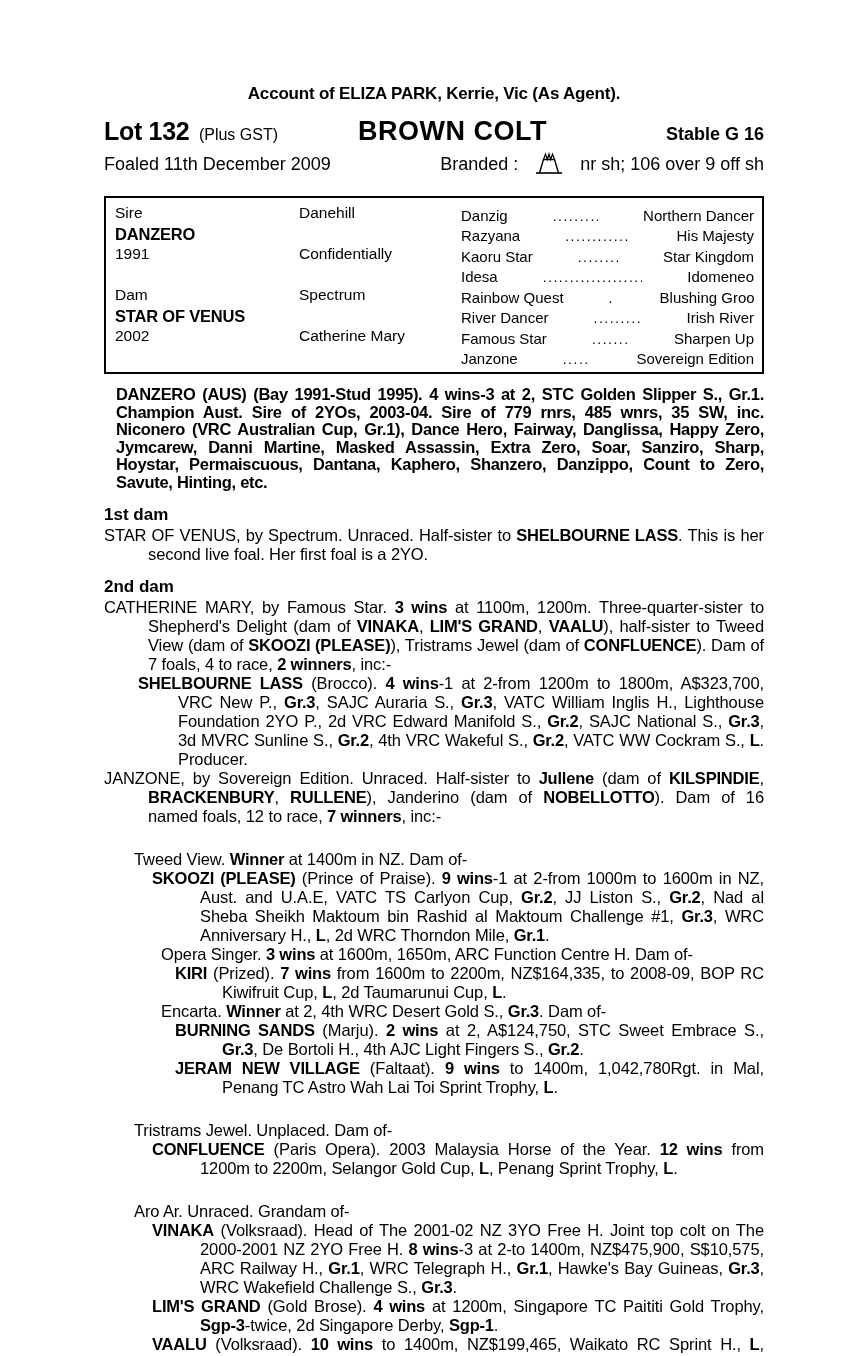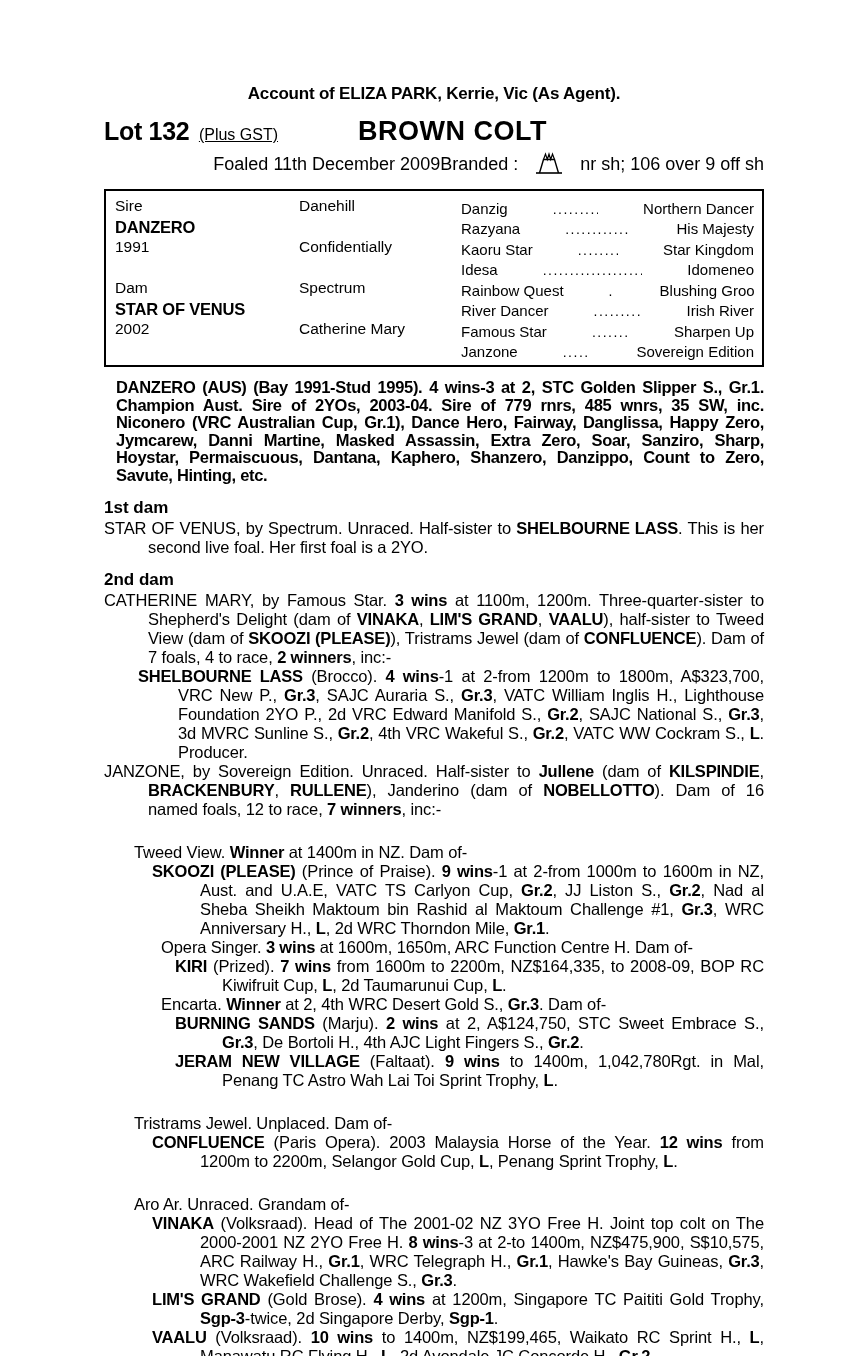--- a/index.html
+++ b/index.html
@@ -4,25 +4,25 @@
 <style>
   html,body{margin:0;padding:0;background:#ffffff;}
   body{font-family:"Liberation Sans","DejaVu Sans",sans-serif;color:#000;}
   .page{position:relative;width:860px;height:1356px;box-sizing:border-box;
         padding:84px 96px 20px 104px;background:#fff;overflow:hidden;}
   
   .account{font-size:17px;font-weight:bold;text-align:center;margin-bottom:12px;letter-spacing:-0.2px;}
   .lot-row{display:grid;grid-template-columns:1fr auto 1fr;align-items:baseline;margin-top:6px;}
   .lot-left{white-space:nowrap;}
   .lot-no{font-size:25px;font-weight:bold;letter-spacing:-0.3px;}
-  .lot-gst{font-size:16px;margin-left:5px;text-decoration:underline;}
+  .lot-gst{font-size:16px;margin-left:5px;}
   .colt-title{font-size:27px;font-weight:bold;text-align:center;letter-spacing:0.5px;margin-left:37px;}
   .stable{font-size:18px;font-weight:bold;text-align:right;white-space:nowrap;}
-  .foal-row{display:flex;justify-content:flex-end;align-items:center;font-size:18px;
-            margin-top:5px;margin-bottom:13px;}
+  .foal-row{display:flex;justify-content:space-between;align-items:center;font-size:18px;
+            margin-top:5px;margin-bottom:20px;}
   .branded{display:flex;align-items:center;gap:15px;white-space:nowrap;}
   .brand-svg{display:inline-block;}
   
   .ped-table{border:2px solid #000;padding:5px 8px 5px 9px;}
   .ped-block{display:flex;}
   .ped-col1{width:184px;flex:0 0 auto;font-size:15.5px;}
   .ped-col1 .ped-role{height:20.5px;line-height:20.5px;}
   .ped-col1 .ped-name{height:20.5px;line-height:20.5px;font-weight:bold;font-size:16.5px;letter-spacing:-0.2px;}
   .ped-col1 .ped-year{height:20.5px;line-height:20.5px;}
   .ped-col2{width:162px;flex:0 0 auto;font-size:15.5px;}
@@ -54,20 +54,21 @@
 <div class="page">
 
   <div class="account">Account of ELIZA PARK, Kerrie, Vic (As Agent).</div>
 
   <div class="lot-row">
     <div class="lot-left">
       <span class="lot-no">Lot 132</span>
       <span class="lot-gst">(Plus GST)</span>
     </div>
     <div class="colt-title">BROWN COLT</div>
+    <div class="stable">Stable G 16</div>
   </div>
 
   <div class="foal-row">
     <div>Foaled 11th December 2009</div>
     <div class="branded">
       <span>Branded :</span>
       <svg class="brand-svg" width="32" height="24" viewBox="0 0 32 24" aria-hidden="true">
         <path d="M3 21 L29 21" stroke="#000" stroke-width="1.6" fill="none"></path>
         <path d="M6.5 21 L10.5 7.5 L21.5 7.5 L25.5 21" stroke="#000" stroke-width="1.4" fill="none"></path>
         <path d="M10.5 7.5 L12.5 2 L14.3 7.5 L16 2 L17.7 7.5 L19.5 2 L21.5 7.5" stroke="#000" stroke-width="1.2" fill="none"></path>

